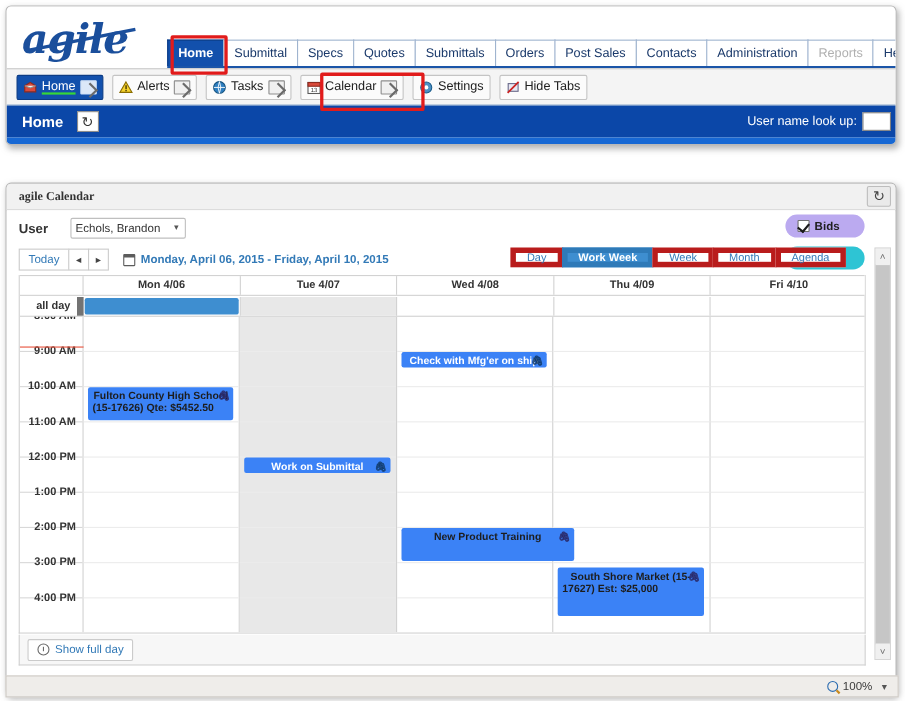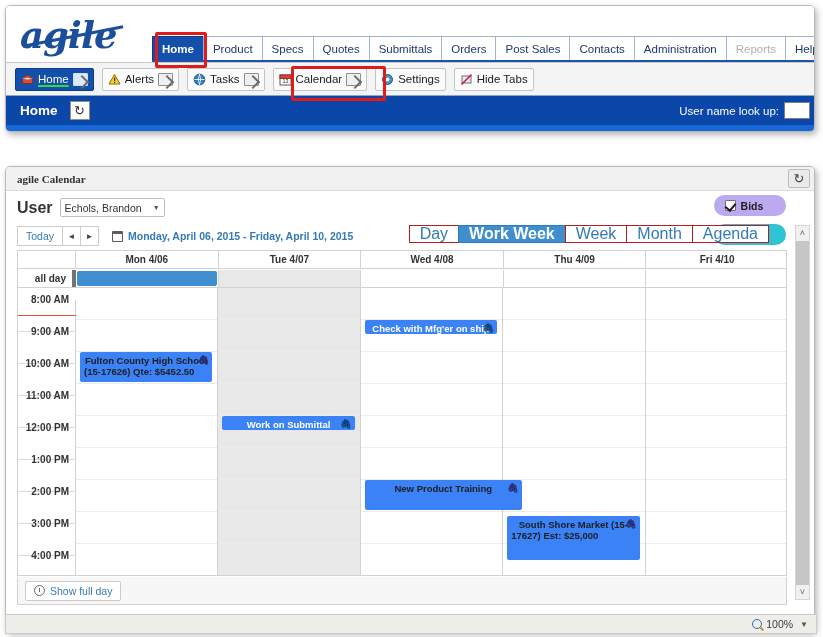--- a/index.html
+++ b/index.html
@@ -209,21 +209,21 @@
     background: #ffffff;
   }
 
   
   #user-row {
     position: absolute; left: 0; top: 0;
     width: 790px; height: 31px;
     display: flex; align-items: center;
     padding-left: 11px;
   }
-  #user-label { font-size: 16px; color: #333; font-weight: bold; margin-right: 7px; }
+  #user-label { font-size: 12px; color: #333; font-weight: bold; margin-right: 20px; }
   #user-select {
     width: 105px; height: 19px;
     background: #ffffff;
     border: 1px solid #bfbfbf;
     border-radius: 2px;
     display: flex; align-items: center;
     padding: 0 4px;
     font-size: 10.5px;
     color: #333;
     cursor: pointer;
@@ -298,24 +298,24 @@
     display: inline-block;
   }
   #viewgroup {
     position: absolute; right: 28px; top: 2px;
     display: flex;
   }
   .viewbtn {
     height: 18px;
     padding: 0 10px;
     background: #ffffff;
-    border: 1px solid #b91c1c;
+    border: 5px solid #b91c1c;
     margin-right: -1px;
     display: flex; align-items: center;
-    font-size: 16px;
+    font-size: 10px;
     color: #337ab7;
     cursor: pointer;
     white-space: nowrap;
   }
   .viewbtn.active {
     background: #3e8ed0;
     border-color: #2f7ab8;
     color: #ffffff;
     font-weight: bold;
   }
@@ -348,21 +348,21 @@
   .head-day:last-child { border-right: none; }
 
   #allday-row {
     position: absolute; left: 0; top: 20px;
     width: 770px; height: 18px;
     display: flex;
     border-bottom: 1px solid #d2d2d2;
   }
   .ad-time {
     width: 58px; flex: 0 0 58px;
-    border-right: 4px solid #737373;
+    border-right: 6px solid #737373;
     display: flex; align-items: center; justify-content: flex-end;
     padding-right: 6px;
     font-size: 10px; font-weight: bold; color: #333;
   }
   .ad-cell { flex: 1 1 0; border-right: 1px solid #d2d2d2; position: relative; }
   .ad-cell:last-child { border-right: none; }
   .ad-cell.today { background: #e8e8e8; }
   #allday-bar {
     position: absolute;
     left: 1px; top: 1px; right: 1px; bottom: 1px;
@@ -370,21 +370,21 @@
     border-radius: 2px;
     cursor: pointer;
   }
 
   #scroll-area {
     position: absolute; left: 0; top: 38px;
     width: 770px; height: 287px;
     overflow: hidden;
   }
   #timecol {
-    position: absolute; left: 0; top: 12px;
+    position: absolute; left: 0; top: 0;
     width: 58px; height: 287px;
     border-right: 1px solid #d2d2d2;
   }
   .tslot {
     height: 32px;
     position: relative;
     border-bottom: 1px solid #ececec;
   }
   .tslot .tlabel {
     position: absolute;
@@ -541,21 +541,21 @@
   <div id="brand-row">
     <div id="logo">
       <span>agile</span>
       <span class="strike"></span>
     </div>
     <div id="tabstrip">
         <div class="tab active">
           <span>Home</span>
         </div>
         <div class="tab">
-          <span>Product</span>
+          <span>Submittal</span>
         </div>
         <div class="tab">
           <span>Specs</span>
         </div>
         <div class="tab">
           <span>Quotes</span>
         </div>
         <div class="tab">
           <span>Submittals</span>
         </div>

